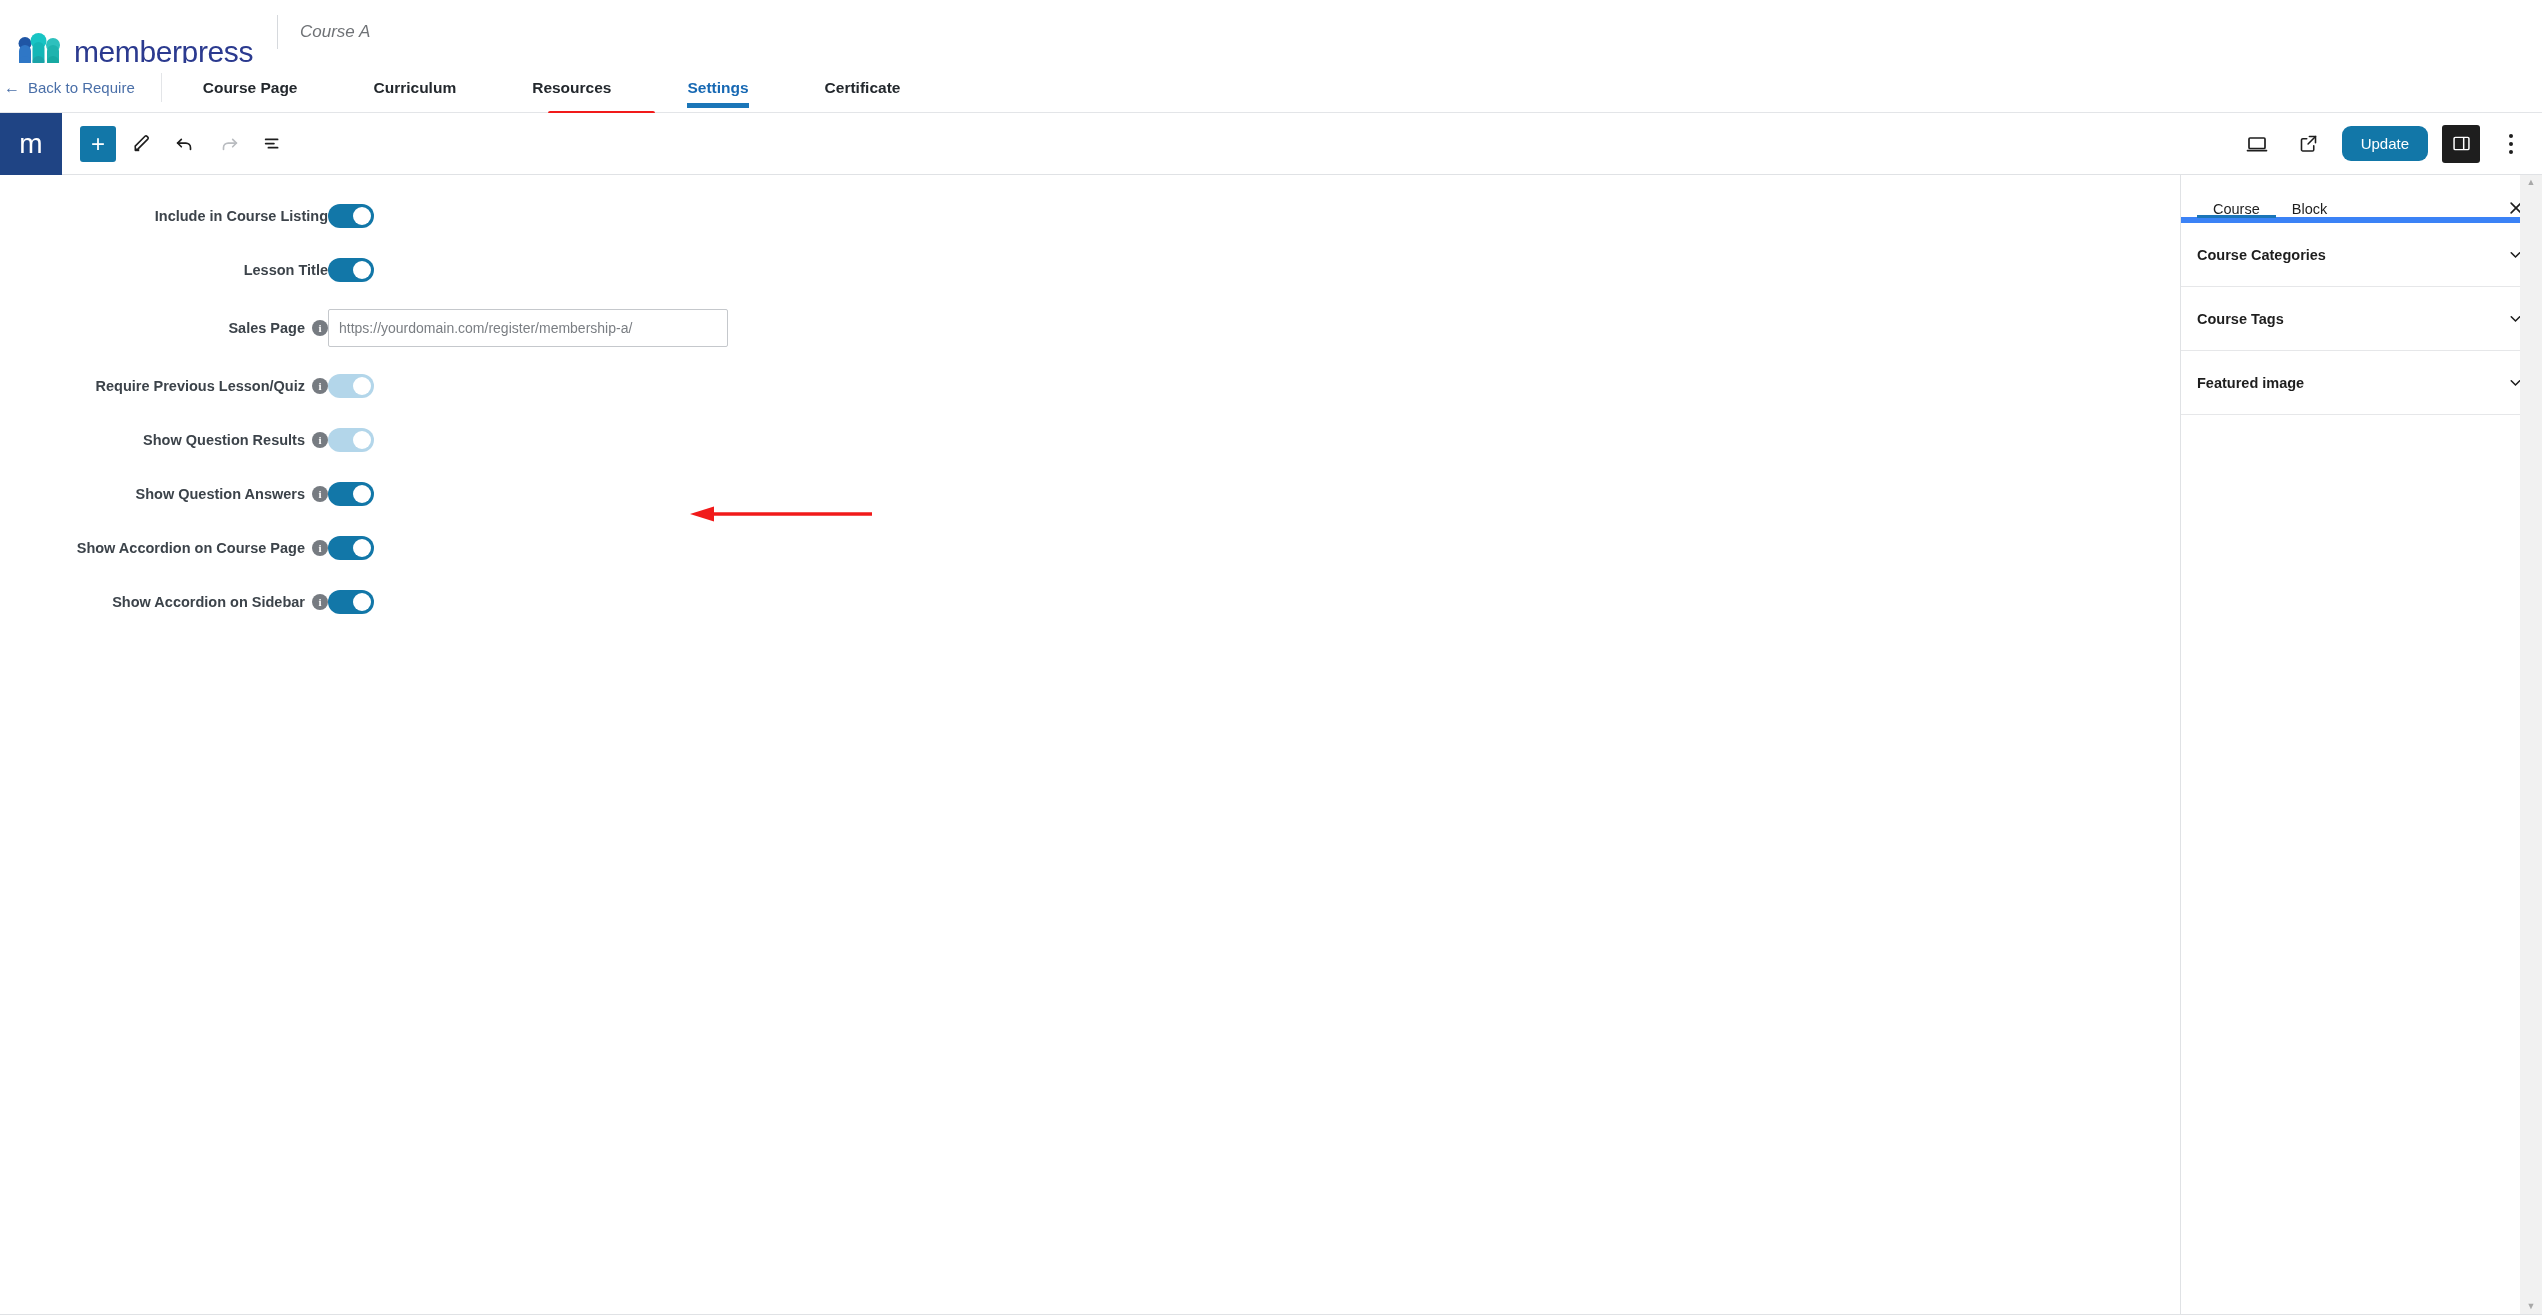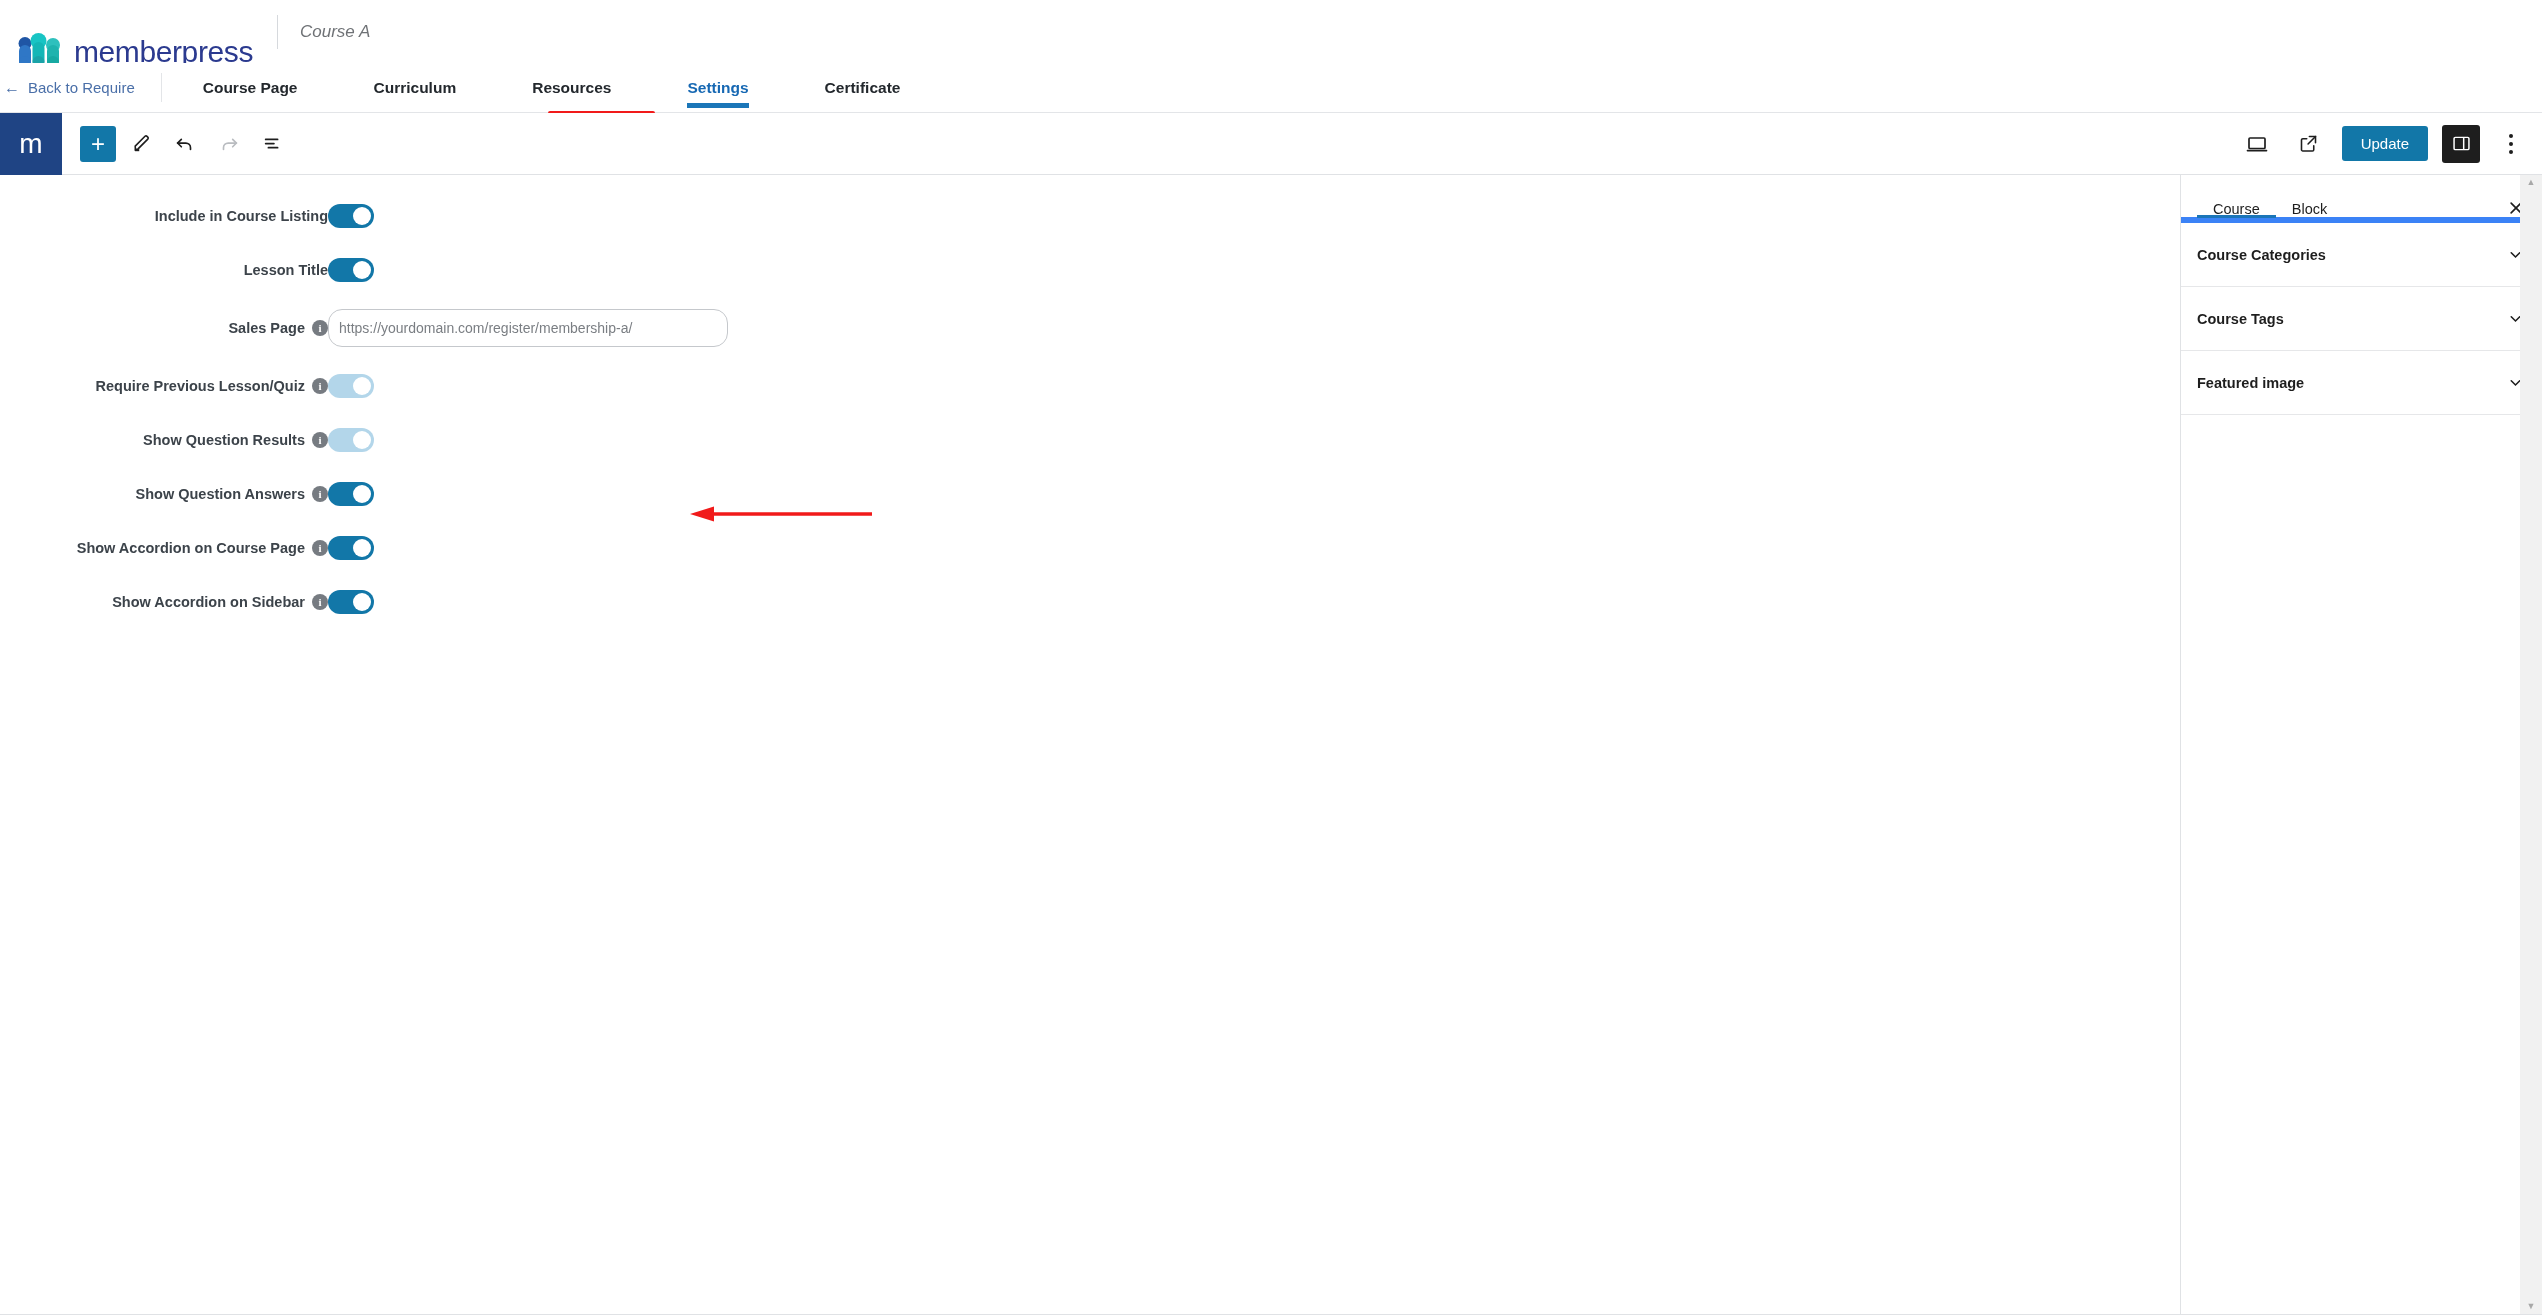--- a/index.html
+++ b/index.html
@@ -99,21 +99,21 @@
     display: flex; align-items: center; justify-content: center;
     font-size: 24px; line-height: 1; font-weight: 300;
   }
   .tb-right {
     margin-left: auto;
     display: flex; align-items: center; gap: 14px;
     padding-right: 14px;
   }
   .update-btn {
     background: #1277a8; color: #ffffff;
-    border: none; border-radius: 3px;
+    border: none; border-radius: 9px;
     font-size: 15px; font-family: inherit;
     padding: 9px 19px;
   }
   .sidebar-toggle {
     width: 38px; height: 38px;
     background: #1e1e1e; color: #ffffff;
     border-radius: 3px;
     display: flex; align-items: center; justify-content: center;
   }
   .kebab {
@@ -157,21 +157,21 @@
   }
   .toggle.faded { background: #b3d6ea; }
   .toggle::after {
     content: ""; position: absolute;
     width: 18px; height: 18px; border-radius: 50%;
     background: #ffffff; top: 3px; right: 3px;
   }
   .url-row { height: 62px; }
   .url-input {
     width: 400px; height: 38px;
-    border: 1px solid #c5c8cc; border-radius: 14px;
+    border: 1px solid #c5c8cc; border-radius: 2px;
     padding: 0 10px;
     font-size: 14px; color: #7a7e83;
     font-family: inherit;
     background: #ffffff;
   }
 
   
   .arrow-annot {
     position: absolute;
     left: 690px; top: 331px;

